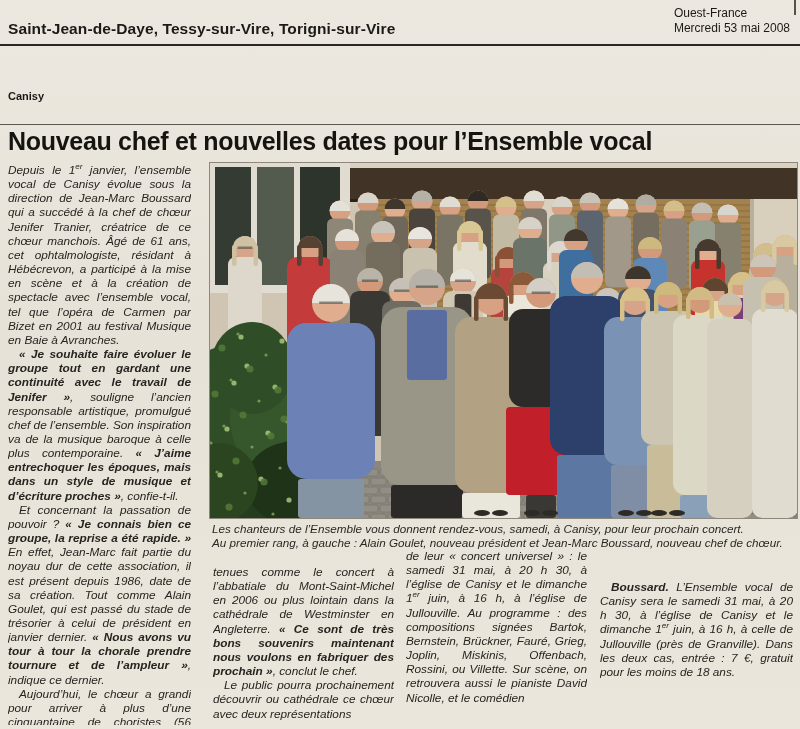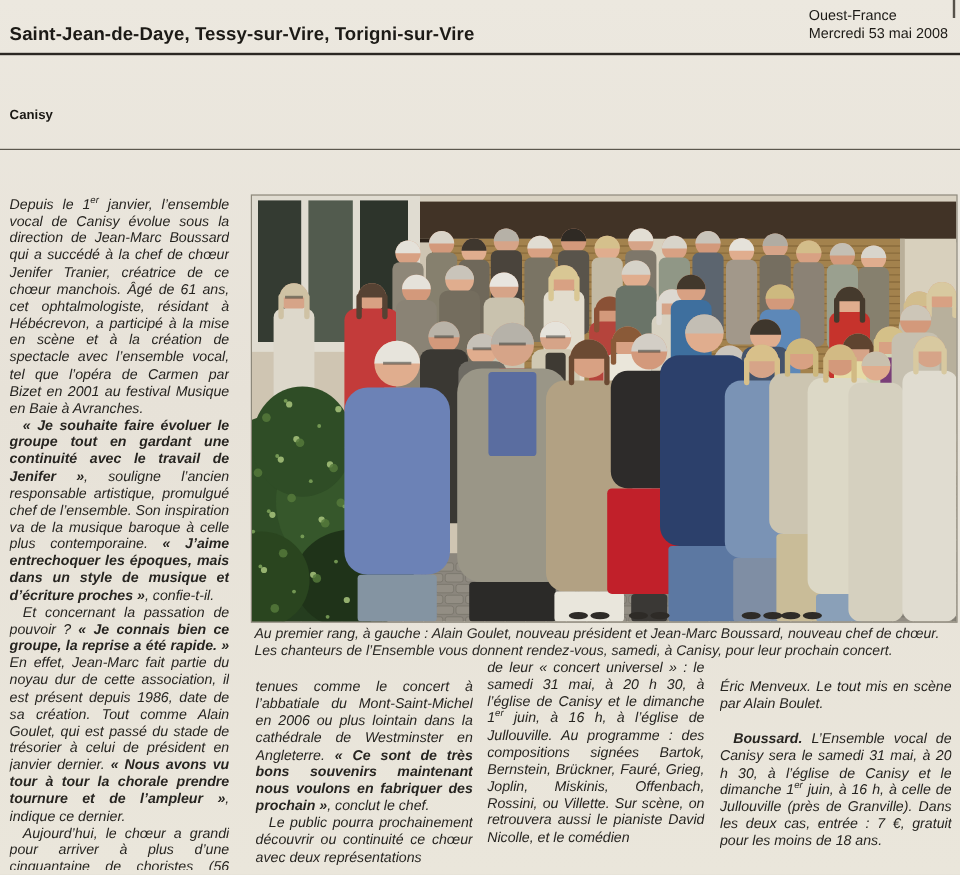--- a/index.html
+++ b/index.html
@@ -40,20 +40,21 @@
   <div class="region-line">Saint-Jean-de-Daye, Tessy-sur-Vire, Torigni-sur-Vire</div>
   <div class="mast-right">
     <div>Ouest-France</div>
     <div>Mercredi 53 mai 2008</div>
   </div>
   <div class="fold-mark"></div>
   <div class="rule-top"></div>
 
   <div class="town">Canisy</div>
   <div class="rule-thin"></div>
+  <h1 class="headline">Nouveau chef et nouvelles dates pour l’Ensemble vocal</h1>
 
   <div class="col col1 bodytext">
       <p class=""><span>Depuis le 1</span><sup>er</sup><span> janvier, l’ensemble vocal de Canisy évolue sous la direction de Jean-Marc Boussard qui a succédé à la chef de chœur Jenifer Tranier, créatrice de ce chœur manchois. Âgé de 61 ans, cet ophtalmologiste, résidant à Hébécrevon, a participé à la mise en scène et à la création de spectacle avec l’ensemble vocal, tel que l’opéra de Carmen par Bizet en 2001 au festival Musique en Baie à Avranches.</span></p>
       <p class="ind "><span class="b">« Je souhaite faire évoluer le groupe tout en gardant une continuité avec le travail de Jenifer »</span><span>, souligne l’ancien responsable artistique, promulgué chef de l’ensemble. Son inspiration va de la musique baroque à celle plus contemporaine. </span><span class="b">« J’aime entrechoquer les époques, mais dans un style de musique et d’écriture proches »</span><span>, confie-t-il.</span></p>
       <p class="ind "><span>Et concernant la passation de pouvoir ? </span><span class="b">« Je connais bien ce groupe, la reprise a été rapide. »</span><span> En effet, Jean-Marc fait partie du noyau dur de cette association, il est présent depuis 1986, date de sa création. Tout comme Alain Goulet, qui est passé du stade de trésorier à celui de président en janvier dernier. </span><span class="b">« Nous avons vu tour à tour la chorale prendre tournure et de l’ampleur »</span><span>, indique ce dernier.</span></p>
       <p class="ind "><span>Aujourd’hui, le chœur a grandi pour arriver à plus d’une cinquantaine de choristes (56 actuellement) et de grandes dates se sont</span></p>
     </div>
 
   <figure class="photo">
     <svg id="photo-svg" viewBox="0 0 587 355" role="img" aria-label="Photo de groupe : la cinquantaine de choristes de l’Ensemble vocal de Canisy pose devant un bâtiment aux volets roulants, avec une haie verte à gauche et un sol pavé">
@@ -748,29 +749,28 @@
         <ellipse cx="322" cy="350" rx="8" ry="3" fill="#2e2b27"></ellipse>
         <ellipse cx="340" cy="350" rx="8" ry="3" fill="#2e2b27"></ellipse>
         <ellipse cx="416" cy="350" rx="8" ry="3" fill="#2e2b27"></ellipse>
         <ellipse cx="434" cy="350" rx="8" ry="3" fill="#2e2b27"></ellipse>
         <ellipse cx="449" cy="350" rx="8" ry="3" fill="#2e2b27"></ellipse>
         <ellipse cx="467" cy="350" rx="8" ry="3" fill="#2e2b27"></ellipse>
       </svg>
   </figure>
 
   <div class="caption">
+    <div>Les chanteurs de l’Ensemble vous donnent rendez-vous, samedi, à Canisy, pour leur prochain concert.</div>
     <div>Au premier rang, à gauche : Alain Goulet, nouveau président et Jean-Marc Boussard, nouveau chef de chœur.</div>
-    <div>Les chanteurs de l’Ensemble vous donnent rendez-vous, samedi, à Canisy, pour leur prochain concert.</div>
   </div>
 
   <div class="col col2 bodytext">
       <p class=""><span>tenues comme le concert à l’abbatiale du Mont-Saint-Michel en 2006 ou plus lointain dans la cathédrale de Westminster en Angleterre. </span><span class="b">« Ce sont de très bons souvenirs maintenant nous voulons en fabriquer des prochain »</span><span>, conclut le chef.</span></p>
-      <p class="ind "><span>Le public pourra prochainement découvrir ou continuité ce chœur avec deux représentations</span></p>
+      <p class="ind "><span>Le public pourra prochainement découvrir ou cathédrale ce chœur avec deux représentations</span></p>
     </div>
   <div class="col col3 bodytext">
       <p class=""><span>de leur « concert universel » : le samedi 31 mai, à 20 h 30, à l’église de Canisy et le dimanche 1</span><sup>er</sup><span> juin, à 16 h, à l’église de Jullouville. Au programme : des compositions signées Bartok, Bernstein, Brückner, Fauré, Grieg, Joplin, Miskinis, Offenbach, Rossini, ou Villette. Sur scène, on retrouvera aussi le pianiste David Nicolle, et le comédien</span></p>
     </div>
   <div class="col col4 bodytext">
-      <p class=""><span>Éric Menveux. Le tout mis en scène par Alain Boulet.</span></p>
       <p class="ind gap"><span class="b">Boussard.</span><span> L’Ensemble vocal de Canisy sera le samedi 31 mai, à 20 h 30, à l’église de Canisy et le dimanche 1</span><sup>er</sup><span> juin, à 16 h, à celle de Jullouville (près de Granville). Dans les deux cas, entrée : 7 €, gratuit pour les moins de 18 ans.</span></p>
     </div>
 
 </div>
 
 </body></html>

